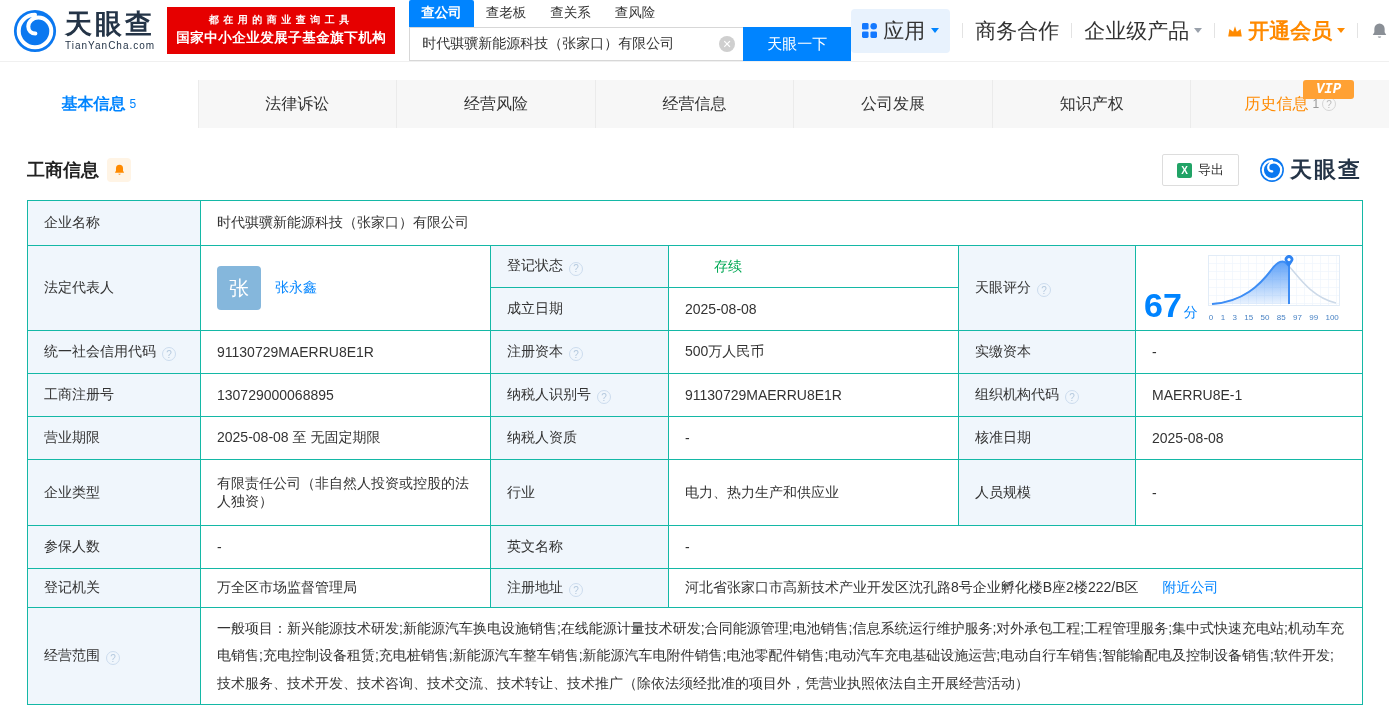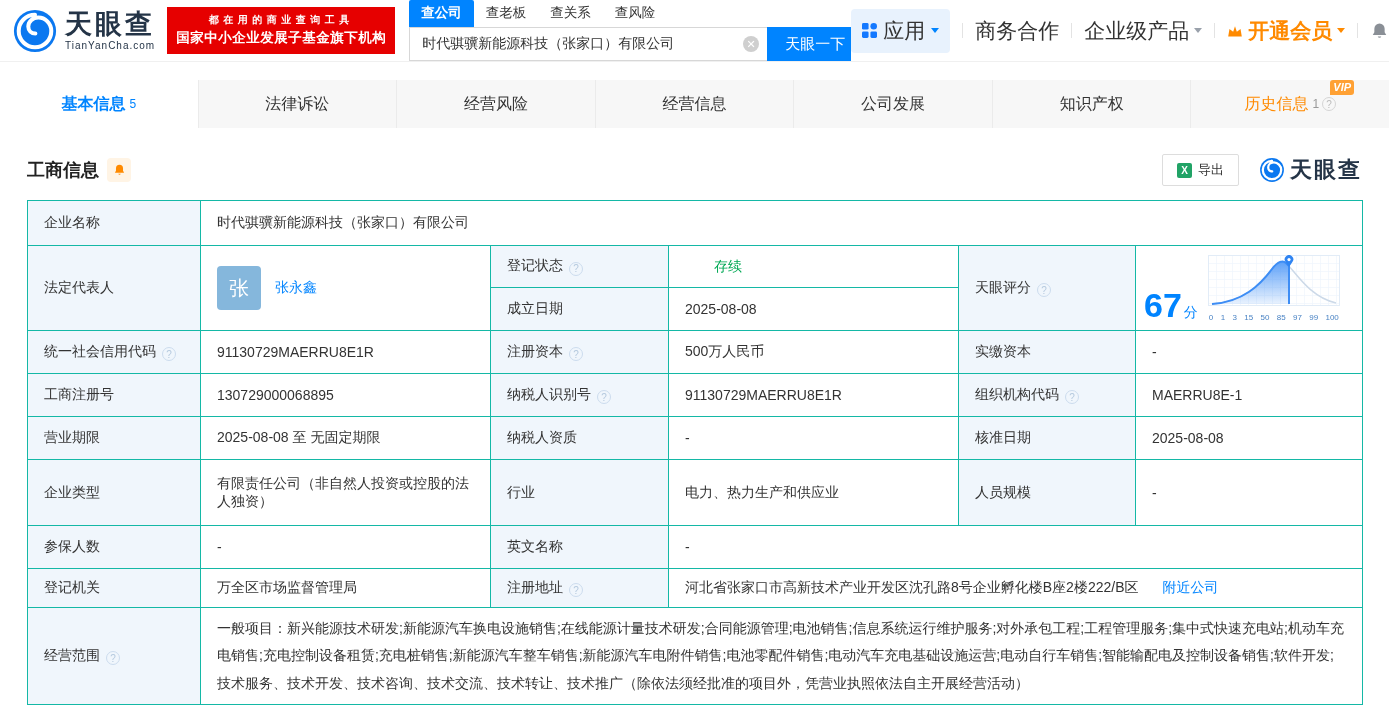--- a/index.html
+++ b/index.html
@@ -20,40 +20,40 @@
   .banner-l1 { font-size:10px; font-weight:bold; letter-spacing:4.5px; }
   .banner-l2 { font-size:13.5px; font-weight:bold; letter-spacing:0.5px; }
   .search-wrap { margin-left:14px; width:442px; flex:0 0 auto; }
   .search-tabs { display:flex; align-items:flex-end; height:27px; font-size:13.5px; }
   .search-tab { padding:4px 12px 5px; color:#333; cursor:pointer; }
   .search-tab.active { background:#0084ff; color:#fff; border-radius:2px 2px 0 0; font-weight:bold; }
   .search-bar { display:flex; height:34px; }
   .search-input-box { flex:1; border:1px solid #d7d7d7; border-right:none; display:flex; align-items:center; padding:0 8px 0 10px; background:#fff; }
   .search-input { border:none; outline:none; flex:1; font-size:14px; color:#333; font-family:inherit; background:transparent; }
   .clear-icon { width:16px; height:16px; border-radius:50%; background:#cfcfcf; color:#fff; font-size:11px; line-height:16px; text-align:center; cursor:pointer; flex:0 0 auto; }
-  .search-btn { width:84px; background:#0084ff; color:#fff; font-size:15px; border:none; cursor:pointer; font-family:Liberation Mono, monospace;text-align:right; }
+  .search-btn { width:108px; background:#0084ff; color:#fff; font-size:15px; border:none; cursor:pointer; font-family:Liberation Mono, monospace; }
   .top-right { margin-left:auto; display:flex; align-items:center; gap:12px; font-size:21px; color:#333; white-space:nowrap; }
   .apps-btn { background:#e8f2fd; border-radius:4px; padding:8px 11px; display:flex; align-items:center; gap:6px; cursor:pointer; }
   .sep { width:1px; height:15px; background:#e3e3e3; }
   .nav-link { cursor:pointer; display:flex; align-items:center; gap:5px; }
   .vip-link { color:#ff8a00; font-weight:bold; }
   .caret { width:0; height:0; border-left:4px solid transparent; border-right:4px solid transparent; border-top:5px solid #9aa1ab; display:inline-block; }
   .caret.blue { border-top-color:#0084ff; }
   .caret.orange { border-top-color:#ff8a00; }
   
   .tabbar { margin-top:18px; height:48px; background:#f7f7f7; display:flex; }
   .tab { flex:1; display:flex; align-items:center; justify-content:center; font-size:16px; color:#333; cursor:pointer; border-right:1px solid #ebebeb; }
   .tab:last-child { border-right:none; }
   .tab.active { background:#fff; color:#0084ff; font-weight:bold; }
   .tab-inner { position:relative; display:flex; align-items:center; }
   .tab .badge { font-size:12px; margin-left:4px; font-weight:normal; }
   .badge.blue { color:#0084ff; }
   .badge.gray { color:#999; }
   .tab.history { color:#ff8a00; }
-  .vip-badge { position:absolute; top:-14px; right:-18px; background:#ffa134; color:#fff; font-size:11px; font-weight:bold; font-style:italic; padding:1px 3px 2px; border-radius:3px 3px 3px 0; }
+  .vip-badge { position:absolute; top:-14px; right:-18px; background:#ffa134; color:#fff; font-size:14px; font-weight:bold; font-style:italic; padding:1px 13px 2px; border-radius:3px 3px 3px 0;font-family:Liberation Mono, monospace; }
   .help { display:inline-flex; width:14px; height:14px; border:1px solid #ccdcee; border-radius:50%; color:#b5c9de; font-size:10px; align-items:center; justify-content:center; margin-left:6px; vertical-align:-2px; flex:0 0 auto; }
   .tab .help { border-color:#d5d5d5; color:#bbb; margin-left:3px; }
   
   .section-row { display:flex; align-items:center; margin:26px 27px 14px; }
   .section-title { font-size:18px; font-weight:bold; color:#222; }
   .bell-chip { margin-left:8px; width:24px; height:24px; background:#fff4e5; border-radius:4px; display:flex; align-items:center; justify-content:center; cursor:pointer; }
   .export-btn { margin-left:auto; border:1px solid #ddd; border-radius:2px; background:#fff; padding:6px 14px; display:flex; align-items:center; gap:6px; font-size:13px; color:#333; cursor:pointer; font-family:inherit; }
   .excel-icon { width:15px; height:15px; background:#21a366; border-radius:2px; color:#fff; font-size:10px; font-weight:bold; display:flex; align-items:center; justify-content:center; }
   .brand-right { display:flex; align-items:center; gap:5px; margin-left:20px; }
   .brand-right .brand-cn { font-size:22px; font-weight:bold; color:#243447; letter-spacing:2px; }

